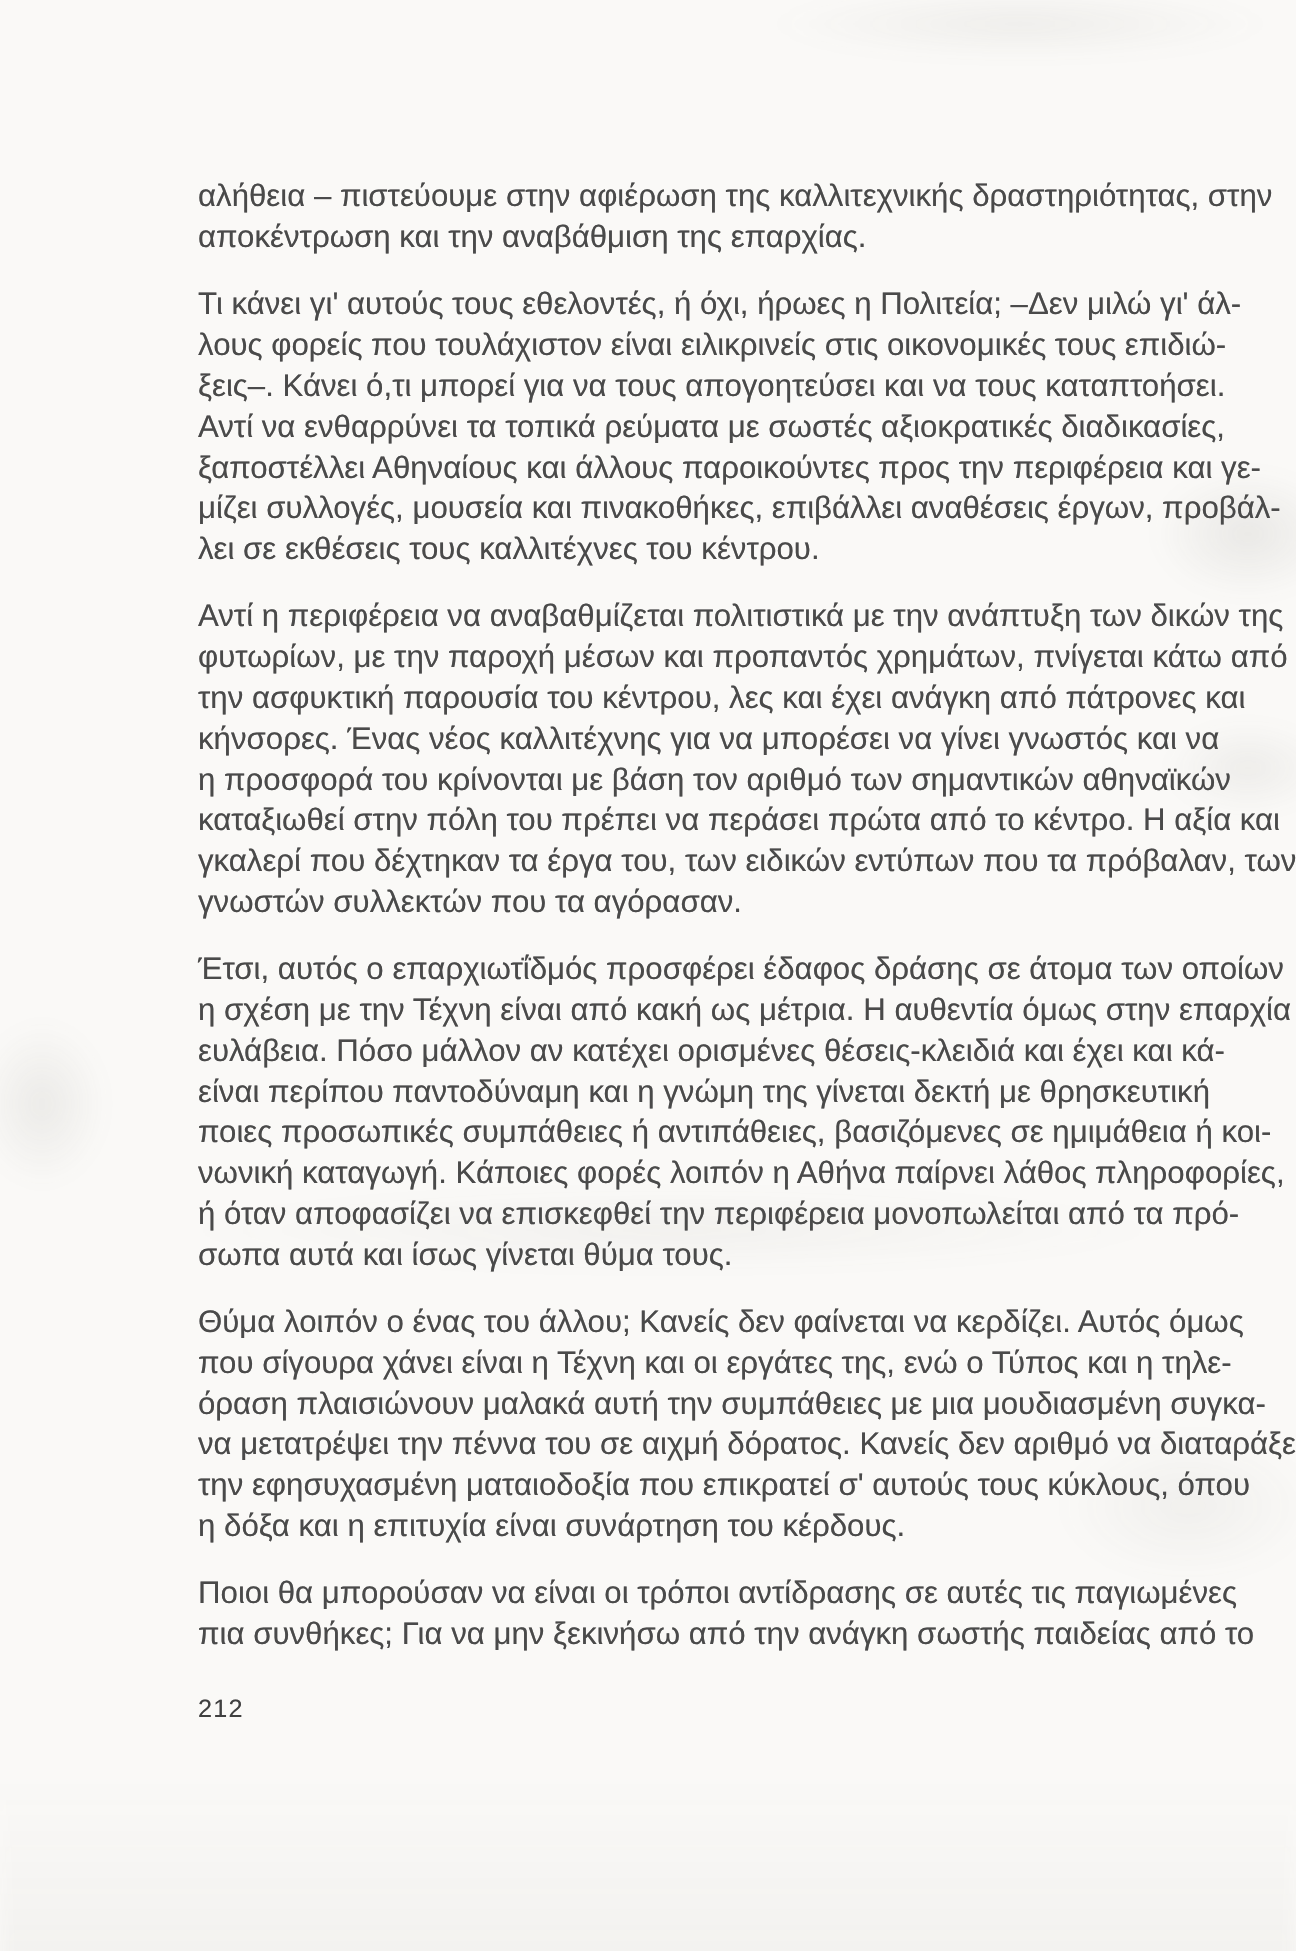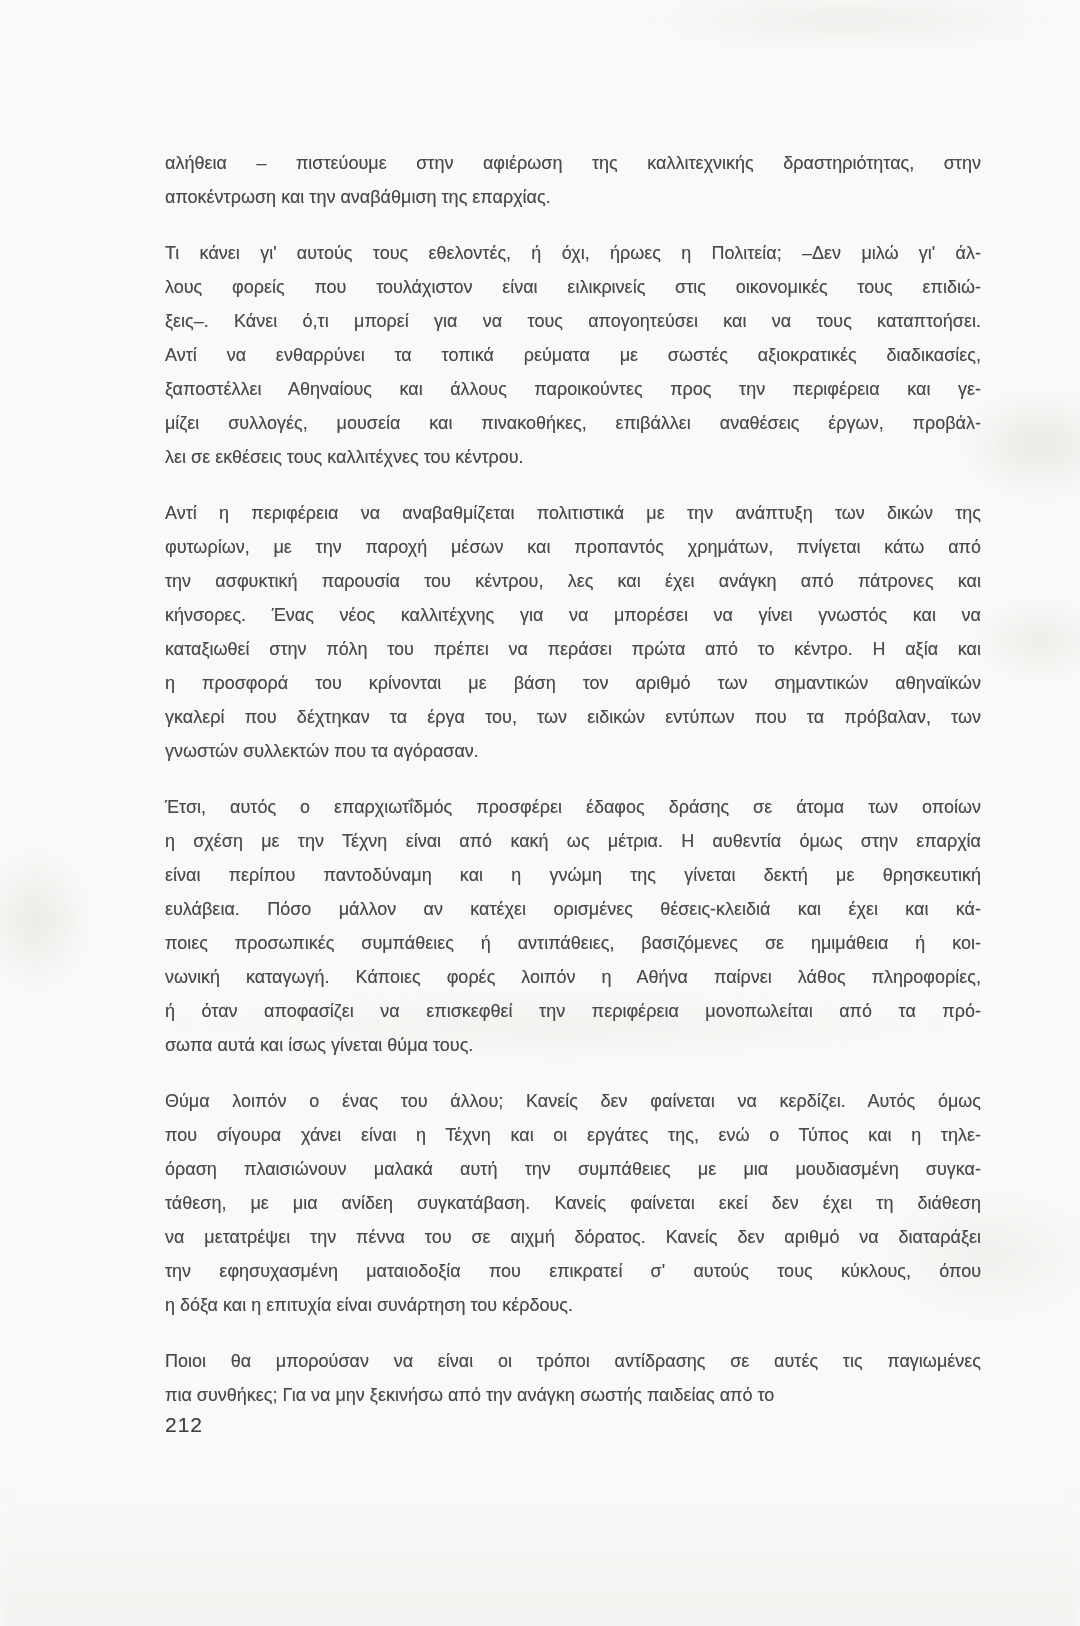--- a/index.html
+++ b/index.html
@@ -36,21 +36,21 @@
          background: linear-gradient(to bottom, rgba(0,0,0,0), rgba(95,95,90,0.05)); }
   .sm7 { left: 880px; top: 1190px; width: 220px; height: 130px;
          background: radial-gradient(closest-side, rgba(90,90,85,0.06), rgba(0,0,0,0)); }
 
   .text-block {
     position: absolute;
     left: 165px;
     top: 146px;
     width: 816px;
     color: #4a4a4a;
-    font-size: 18px;
+    font-size: 26px;
     line-height: 34px;
     letter-spacing: 0px;
     text-shadow: 0 0 0.5px rgba(80,80,80,0.55);
   }
   .paragraph { margin: 0 0 22px 0; }
   .line {
     height: 34px;
     text-align: justify;
     text-align-last: justify;
     white-space: nowrap;
@@ -94,40 +94,39 @@
         <div class="line">Αντί να ενθαρρύνει τα τοπικά ρεύματα με σωστές αξιοκρατικές διαδικασίες,</div>
         <div class="line">ξαποστέλλει Αθηναίους και άλλους παροικούντες προς την περιφέρεια και γε-</div>
         <div class="line">μίζει συλλογές, μουσεία και πινακοθήκες, επιβάλλει αναθέσεις έργων, προβάλ-</div>
         <div class="line last">λει σε εκθέσεις τους καλλιτέχνες του κέντρου.</div>
       </div>
       <div class="paragraph">
         <div class="line">Αντί η περιφέρεια να αναβαθμίζεται πολιτιστικά με την ανάπτυξη των δικών της</div>
         <div class="line">φυτωρίων, με την παροχή μέσων και προπαντός χρημάτων, πνίγεται κάτω από</div>
         <div class="line">την ασφυκτική παρουσία του κέντρου, λες και έχει ανάγκη από πάτρονες και</div>
         <div class="line">κήνσορες. Ένας νέος καλλιτέχνης για να μπορέσει να γίνει γνωστός και να</div>
+        <div class="line">η προσφορά του κρίνονται με βάση τον αριθμό των σημαντικών αθηναϊκών</div>
         <div class="line">καταξιωθεί στην πόλη του  πρέπει να περάσει πρώτα από το κέντρο. Η αξία και</div>
-        <div class="line">η προσφορά του κρίνονται με βάση τον αριθμό των σημαντικών αθηναϊκών</div>
         <div class="line">γκαλερί που δέχτηκαν τα έργα του, των ειδικών εντύπων που τα πρόβαλαν, των</div>
         <div class="line last">γνωστών συλλεκτών που τα αγόρασαν.</div>
       </div>
       <div class="paragraph">
         <div class="line">Έτσι, αυτός ο επαρχιωτΐδμός προσφέρει έδαφος δράσης σε άτομα των οποίων</div>
         <div class="line">η σχέση με την Τέχνη είναι από κακή ως μέτρια. Η αυθεντία όμως στην επαρχία</div>
+        <div class="line">ευλάβεια. Πόσο μάλλον αν κατέχει ορισμένες θέσεις-κλειδιά και έχει και κά-</div>
         <div class="line">είναι περίπου παντοδύναμη και η γνώμη της γίνεται δεκτή με θρησκευτική</div>
-        <div class="line">ευλάβεια. Πόσο μάλλον αν κατέχει ορισμένες θέσεις-κλειδιά και έχει και κά-</div>
         <div class="line">ποιες προσωπικές συμπάθειες ή αντιπάθειες, βασιζόμενες σε ημιμάθεια ή κοι-</div>
         <div class="line">νωνική καταγωγή. Κάποιες φορές λοιπόν η Αθήνα παίρνει λάθος πληροφορίες,</div>
         <div class="line">ή όταν αποφασίζει να επισκεφθεί την περιφέρεια  μονοπωλείται από τα πρό-</div>
         <div class="line last">σωπα αυτά  και ίσως γίνεται θύμα τους.</div>
       </div>
       <div class="paragraph">
         <div class="line">Θύμα λοιπόν ο ένας του άλλου; Κανείς δεν φαίνεται να κερδίζει. Αυτός όμως</div>
         <div class="line">που σίγουρα χάνει είναι η Τέχνη και οι εργάτες της, ενώ ο Τύπος και η τηλε-</div>
         <div class="line">όραση πλαισιώνουν μαλακά αυτή την συμπάθειες με μια μουδιασμένη συγκα-</div>
-        <div class="line">τάθεση, με μια ανίδεη συγκατάβαση. Κανείς φαίνεται εκεί δεν έχει τη διάθεση</div>
         <div class="line">να μετατρέψει την πέννα του σε αιχμή δόρατος. Κανείς δεν αριθμό να διαταράξει</div>
         <div class="line">την εφησυχασμένη ματαιοδοξία που επικρατεί σ' αυτούς τους κύκλους, όπου</div>
         <div class="line last">η δόξα και η επιτυχία είναι συνάρτηση του κέρδους.</div>
       </div>
       <div class="paragraph">
         <div class="line">Ποιοι θα μπορούσαν να είναι οι τρόποι αντίδρασης σε αυτές τις παγιωμένες</div>
         <div class="line last">πια συνθήκες; Για να μην ξεκινήσω από την ανάγκη σωστής παιδείας από το</div>
       </div>
     </main>
 

